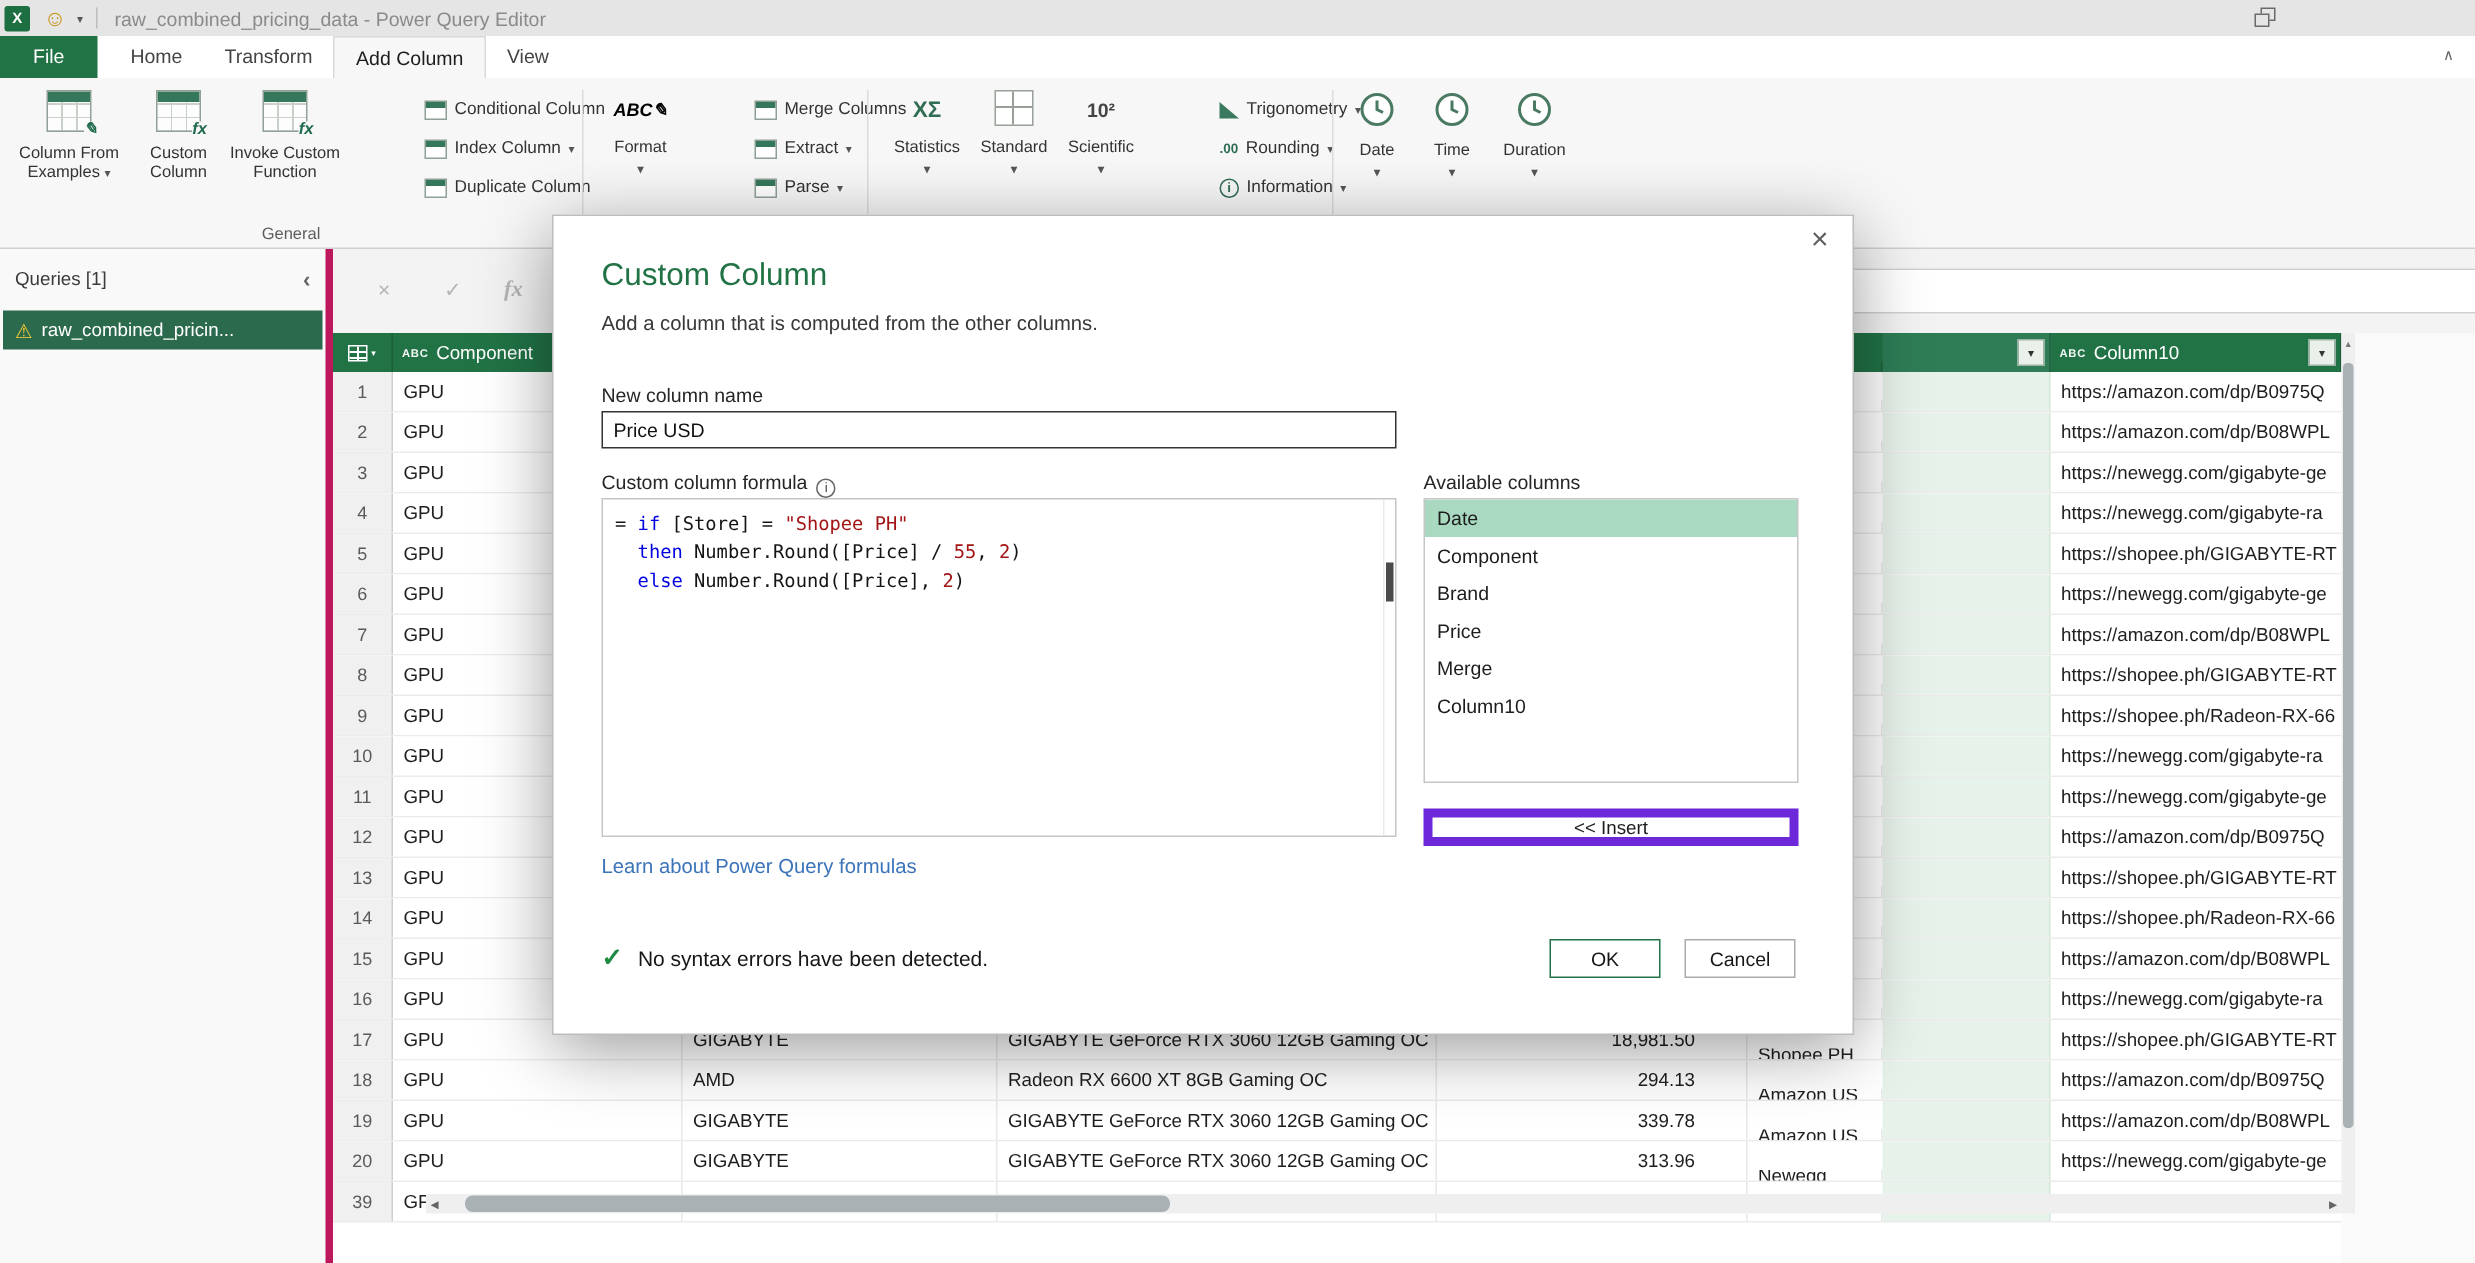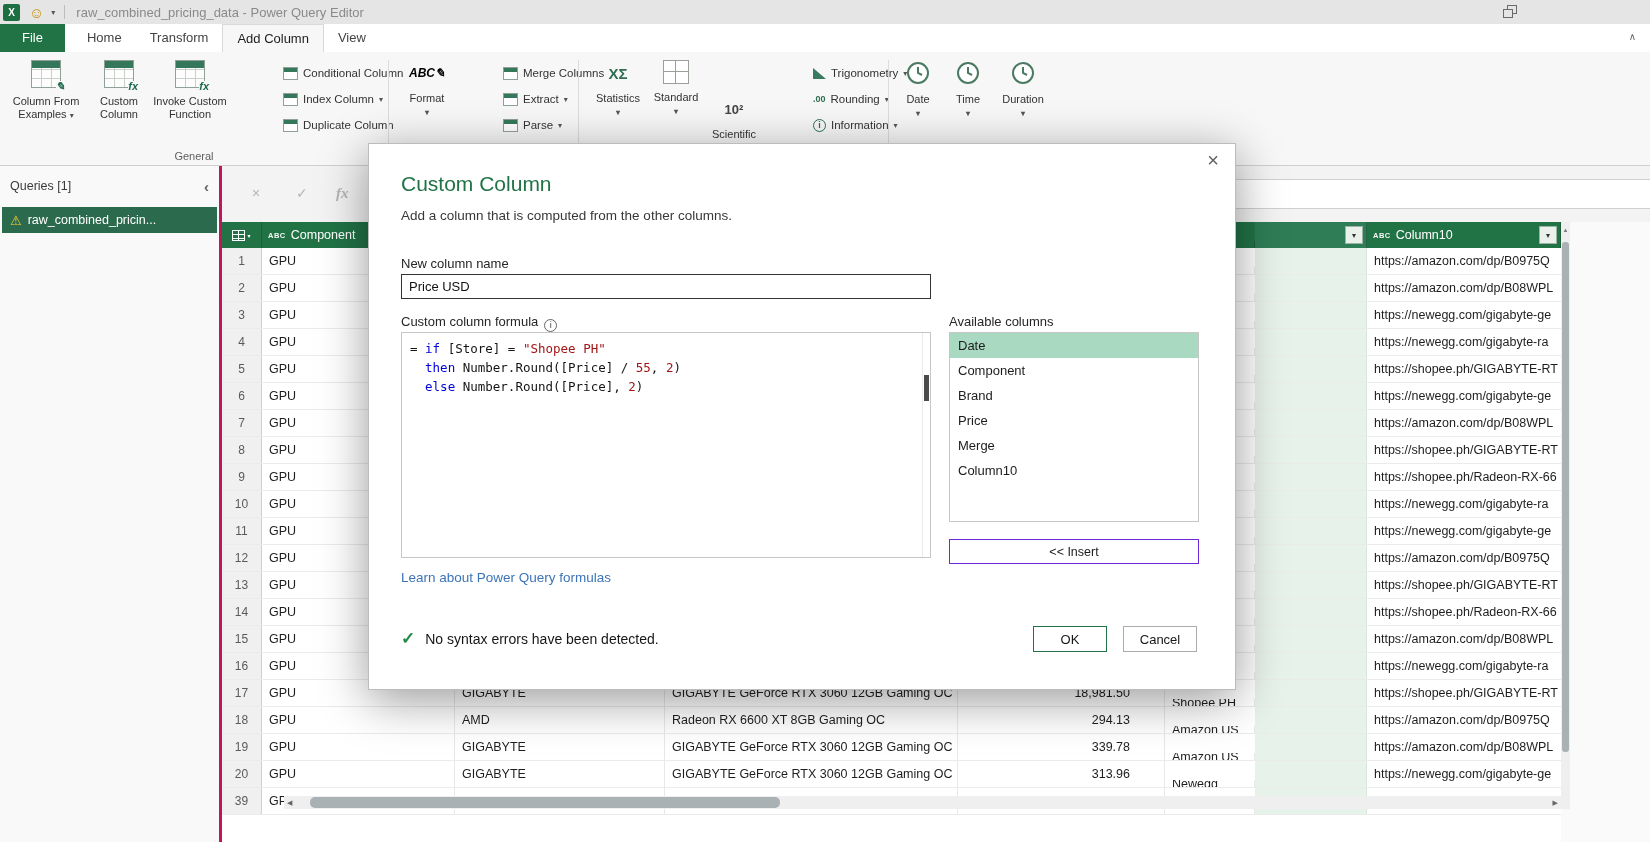--- a/index.html
+++ b/index.html
@@ -33,33 +33,33 @@
   .rb-big .ic { display:inline-block; margin-bottom:4px; position:relative; }
   .rb-label { display:block; }
   .dd { font-size:8px; color:#555; font-weight:normal; font-style:normal; }
   .ddb { display:block; font-size:8px; color:#555; margin-top:1px; text-align:center; }
   .tbl-icon { width:30px; height:28px; border:1px solid #8fa096; background-color:#fdfdfd;
     background-image:linear-gradient(to bottom,#35775a 0,#35775a 7px,transparent 7px),
       repeating-linear-gradient(to right,transparent 0 9px,#c9cfc9 9px 10px),
       repeating-linear-gradient(to bottom,transparent 0 8px,#c9cfc9 8px 9px); }
   .badge { position:absolute; right:-5px; bottom:-5px; font-style:italic; font-weight:bold; font-size:11px; color:#1f6b4d; background:#f7f7f7; line-height:1; }
   .txt-ic { display:inline-block; height:28px; line-height:28px; font-size:15px; font-weight:bold; color:#2f6e52; }
-  .sci-ic { display:inline-block; height:28px; line-height:28px; font-size:13px; font-weight:bold; color:#444;margin-top:36px; }
+  .sci-ic { display:inline-block; height:28px; line-height:28px; font-size:13px; font-weight:bold; color:#444; }
   .abc-ic { display:inline-block; height:28px; line-height:26px; font-size:12px; font-weight:bold; font-style:italic; color:#000000; }
   .grid-ic { display:inline-block; width:26px; height:24px; border:1px solid #98a098; background-color:#fff;
     background-image:linear-gradient(to right,transparent 11px,#98a098 11px 12px,transparent 12px),
       linear-gradient(to bottom,transparent 10px,#98a098 10px 11px,transparent 11px); }
   .rb-small { position:absolute; display:flex; align-items:center; gap:5px; font-size:11.5px; color:#333; height:22px; white-space:nowrap;padding-left:45px; }
   .mini-tbl { width:15px; height:13px; border:1px solid #8fa096; background:linear-gradient(#35775a 0 4px,#fff 4px); flex:0 0 auto; }
   .tri-ic { width:0; height:0; border-bottom:11px solid #3a7a5e; border-right:13px solid transparent; flex:0 0 auto; }
   .round-ic { font-size:9px; font-weight:bold; color:#2f6e52; flex:0 0 auto; }
   .info-ic { width:13px; height:13px; border:1px solid #2f6e52; border-radius:50%; color:#2f6e52; font-size:9px; font-weight:bold; display:flex; align-items:center; justify-content:center; flex:0 0 auto; }
 
   
-  .qpane { position:absolute; left:0; top:166px; width:222px; bottom:0; background:#f9f9f9; border-right:3px solid #be185d; }
+  .qpane { position:absolute; left:0; top:166px; width:222px; bottom:0; background:#f9f9f9; border-right:5px solid #be185d; }
   .qp-header { font-size:12.5px; color:#3a3a3a; padding:13px 10px 10px; }
   .qp-collapse { position:absolute; right:10px; top:12px; color:#666; font-size:15px; font-weight:bold; }
   .query-item { position:absolute; left:2px; right:2px; top:41px; height:26px; background:#2b6a4d; color:#fff; font-size:12.5px; display:flex; align-items:center; gap:6px; padding:0 8px; white-space:nowrap; overflow:hidden; }
   .warn { color:#ffcf33; font-size:13px; line-height:1; }
 
   
   .fbar { position:absolute; left:222px; top:166px; right:0; height:56px; background:#f3f3f3; }
   .fb-ic { position:absolute; top:19px; font-size:14px; color:#b5b5b5; }
   .fb-fx { font-family:"Liberation Serif",serif; font-style:italic; font-weight:bold; font-size:15px; }
   .fb-input { position:absolute; left:150px; top:13px; width:1406px; height:30px; background:#fff; border:1px solid #d0d0d0; }
@@ -104,21 +104,21 @@
   .name-input { position:absolute; left:32px; top:130px; width:530px; height:25px; border:1px solid #333; font-size:13px; padding:0 7px; background:#fff; color:#111; font-family:"Liberation Sans",sans-serif; }
   .info { display:inline-flex; width:13px; height:13px; border:1px solid #666; border-radius:50%; font-size:9px; align-items:center; justify-content:center; margin-left:6px; color:#444; vertical-align:-2px; }
   .formula-box { position:absolute; left:32px; top:188px; width:530px; height:226px; border:1px solid #c6c6c6; background:#fff; overflow:hidden; }
   .formula-code { font-family:"DejaVu Sans Mono",monospace; font-size:12.5px; line-height:19px; padding:6px 14px 6px 8px; white-space:pre; color:#141414; }
   .tok-kw { color:#0000e0; } .tok-str { color:#a31515; } .tok-num { color:#a31515; }
   .fm-scroll { position:absolute; right:1px; top:42px; width:5px; height:26px; background:#4a4a4a; }
   .fm-track { position:absolute; right:7px; top:0; bottom:0; width:1px; background:#eaeaea; }
   .avail-list { position:absolute; left:580px; top:188px; width:250px; height:190px; border:1px solid #c6c6c6; background:#fff; overflow:hidden; }
   .avail-item { height:25px; line-height:25px; padding:0 8px; font-size:13px; color:#1c1c1c; white-space:nowrap; }
   .avail-item.selected { background:#a9d9c0; }
-  .insert-btn { position:absolute; left:580px; top:395px; width:250px; height:25px; border:1px solid #6d28d9; background:#fff; font-size:12.5px; color:#1c1c1c; font-family:"Liberation Sans",sans-serif; }
+  .insert-btn { position:absolute; left:580px; top:395px; width:250px; height:25px; border:6px solid #6d28d9; background:#fff; font-size:12.5px; color:#1c1c1c; font-family:"Liberation Sans",sans-serif; }
   .dlg-link { position:absolute; left:32px; top:426px; font-size:13.5px; color:#3c74b9; cursor:pointer; }
   .dlg-status { position:absolute; left:32px; top:484px; font-size:14px; color:#161616; display:flex; align-items:center; gap:10px; }
   .status-check { color:#1f8a43; font-size:17px; font-weight:bold; }
   .dlg-btn { position:absolute; top:482px; width:74px; height:26px; background:#fff; font-size:13px; color:#161616; font-family:"Liberation Sans",sans-serif; }
   .btn-ok { left:664px; border:1px solid #217346; }
   .btn-cancel { left:754px; border:1px solid #ababab; }
 </style>
 </head>
 <body>
 

